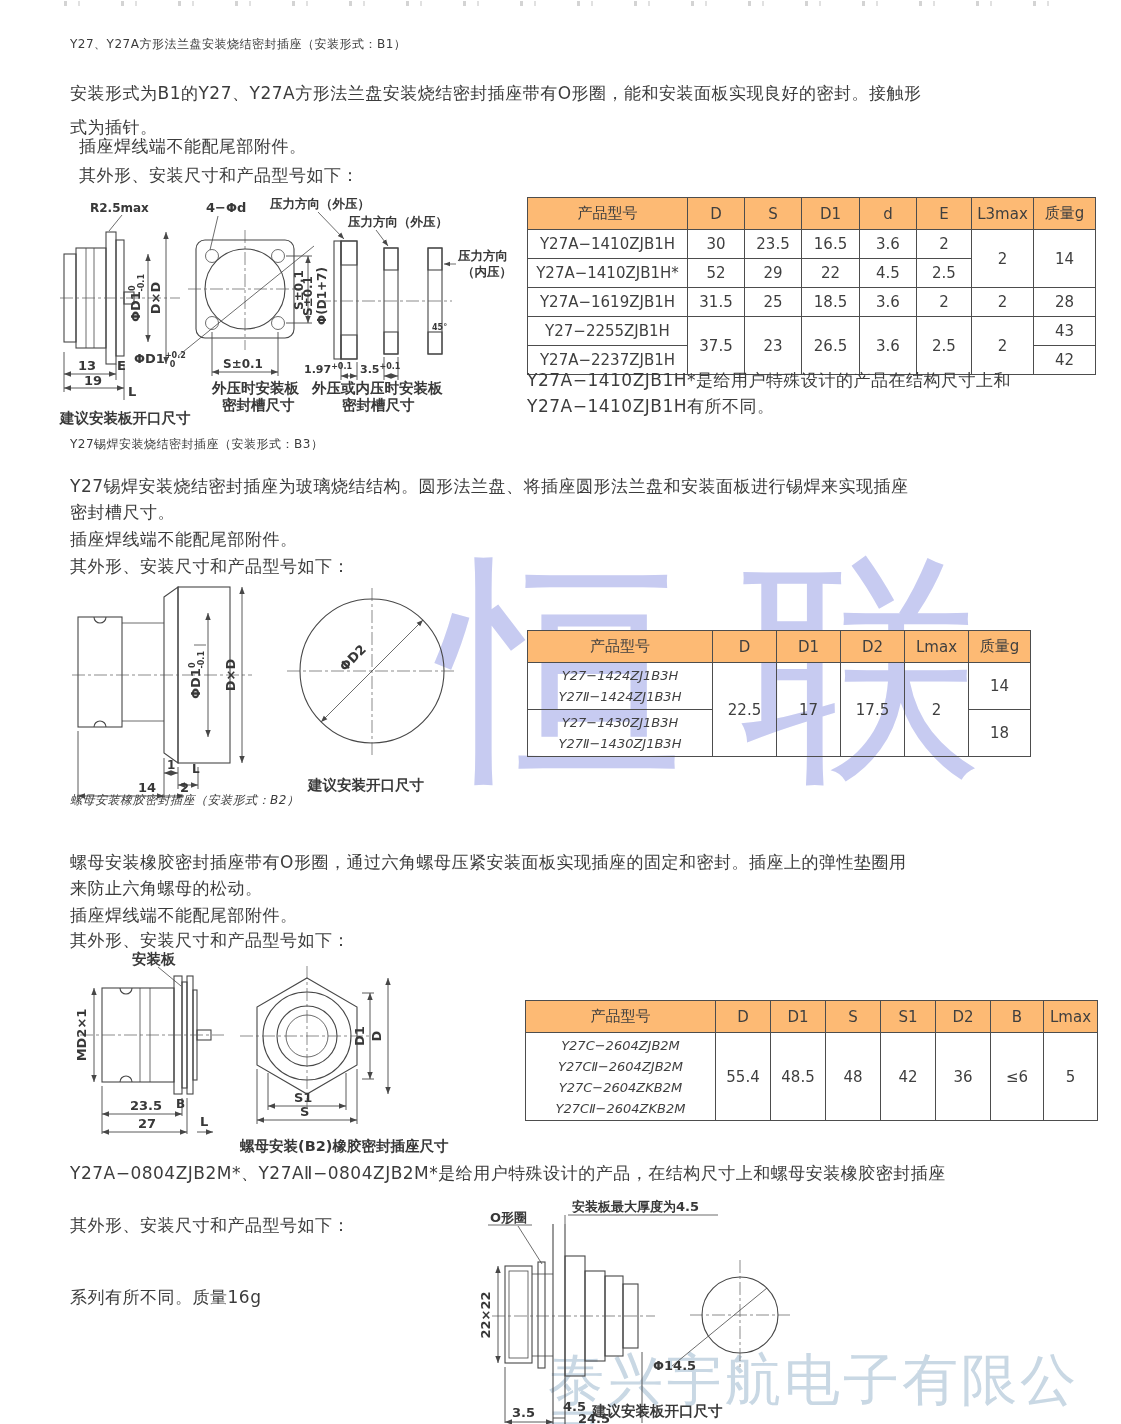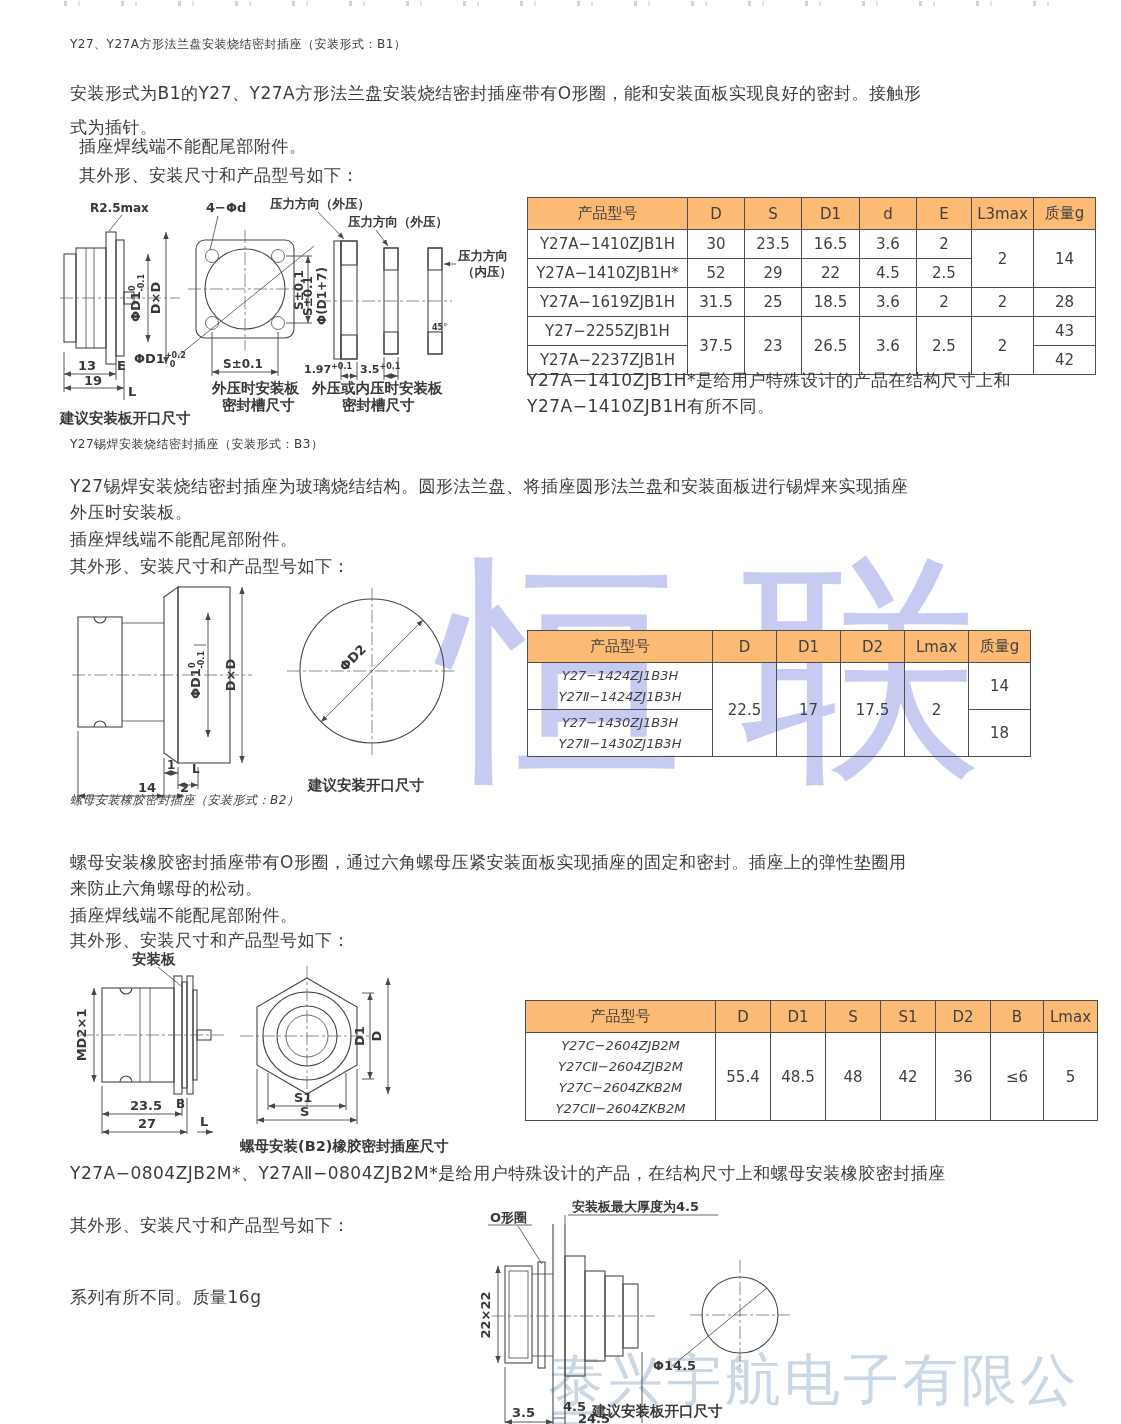--- a/index.html
+++ b/index.html
@@ -209,21 +209,21 @@
       <td>42</td>
     </tr>
   </tbody>
     </table>
 
   <div class="abs txt" style="left:527px;top:369px;">Y27A−1410ZJB1H*是给用户特殊设计的产品在结构尺寸上和</div>
   <div class="abs txt" style="left:527px;top:395px;">Y27A−1410ZJB1H有所不同。</div>
 
   <div class="abs heading" style="left:70px;top:436px;">Y27锡焊安装烧结密封插座（安装形式：B3）</div>
   <div class="abs txt" style="left:70px;top:475px;">Y27锡焊安装烧结密封插座为玻璃烧结结构。圆形法兰盘、将插座圆形法兰盘和安装面板进行锡焊来实现插座</div>
-  <div class="abs txt" style="left:70px;top:501px;">外压时安装板。</div>
+  <div class="abs txt" style="left:70px;top:501px;">密封槽尺寸。</div>
   <div class="abs txt" style="left:70px;top:528px;">插座焊线端不能配尾部附件。</div>
   <div class="abs txt" style="left:70px;top:555px;">其外形、安装尺寸和产品型号如下：</div>
 
   <svg style="left:72px;top:583px;" width="450" height="220" viewBox="0 0 450 220">
     <defs>
       <marker id="ar2" viewBox="0 0 10 10" refX="9" refY="5" markerWidth="9" markerHeight="9" orient="auto-start-reverse">
         <path d="M0 1.5 L9 5 L0 8.5 z" fill="#474747"></path>
       </marker>
     </defs>
     <g>

